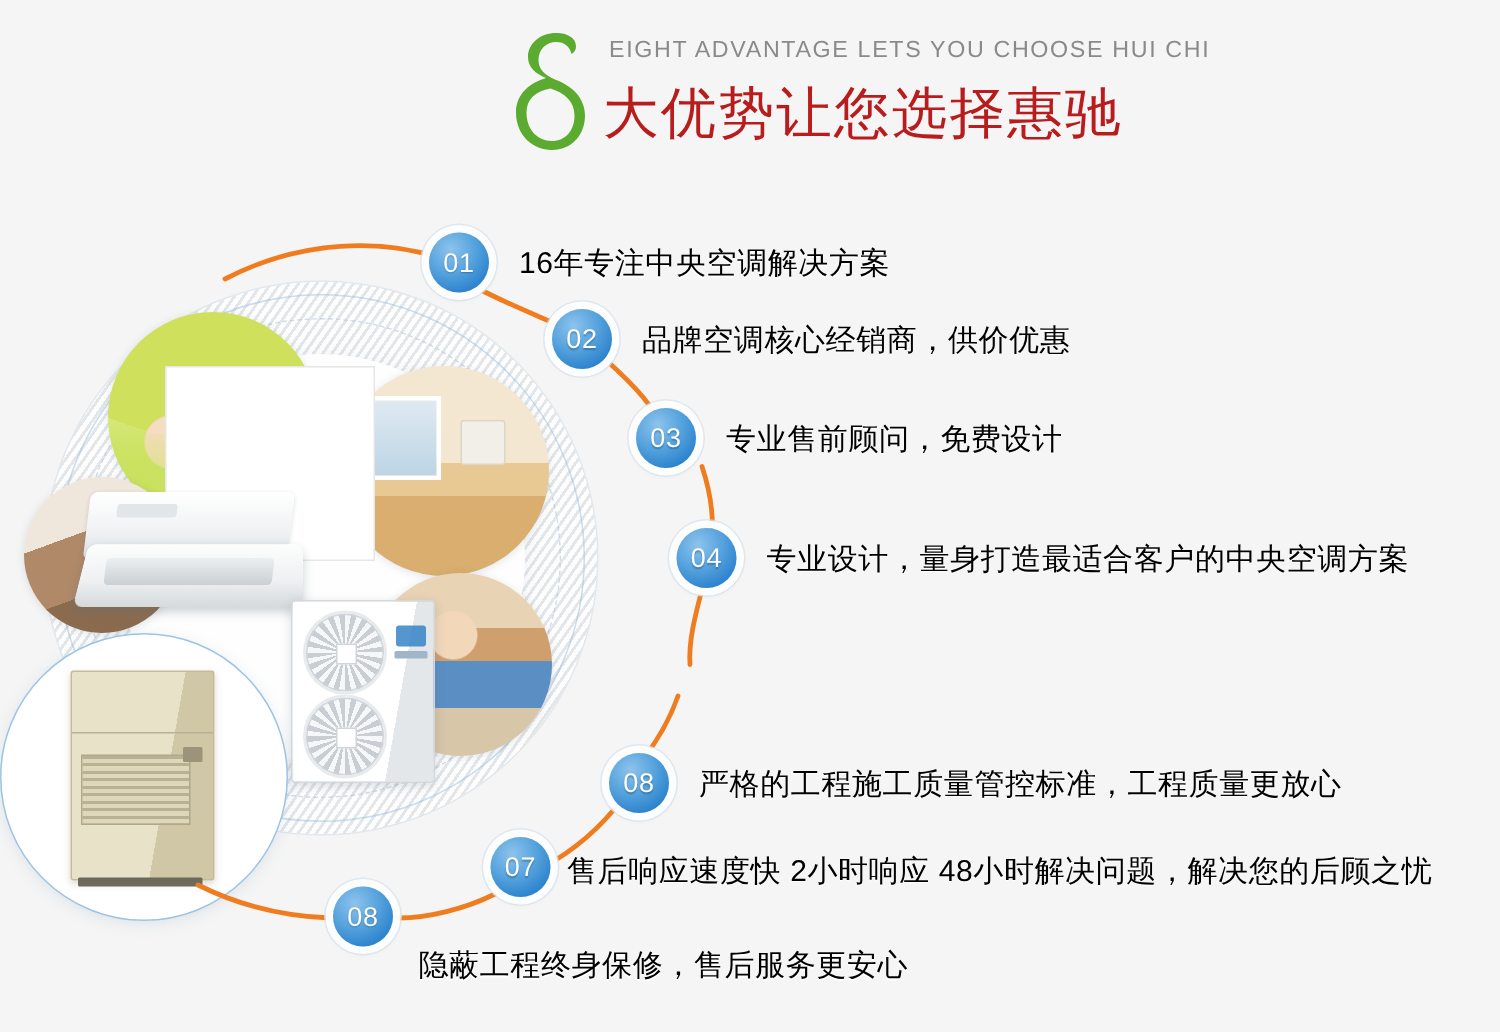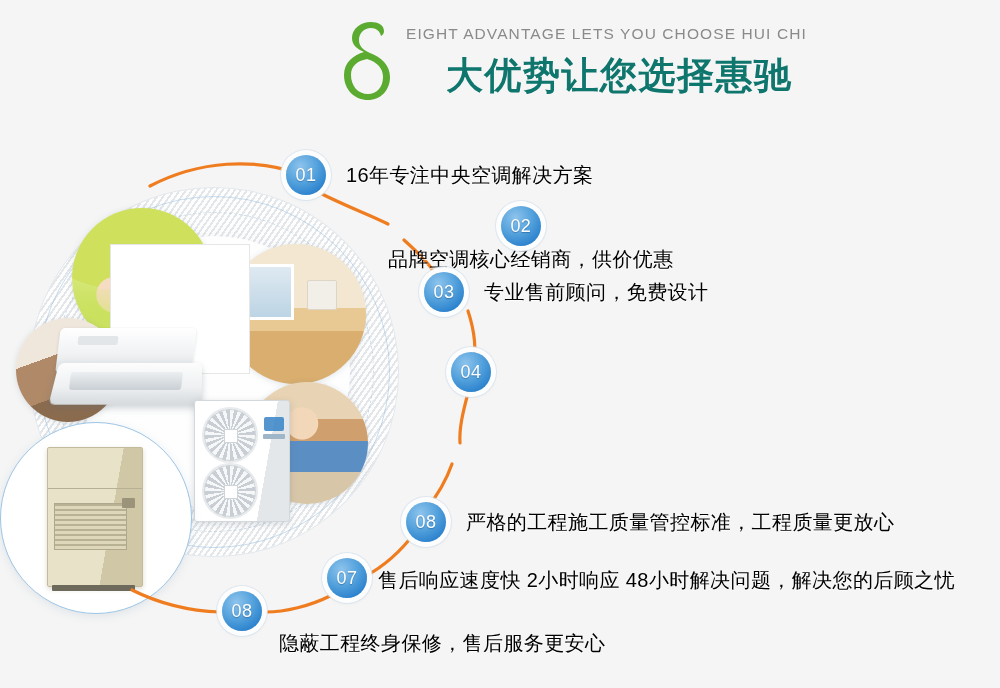--- a/index.html
+++ b/index.html
@@ -18,24 +18,23 @@
   #logo-eight { width:62px; height:92px; flex:none; margin-right:10px; position:relative; }
   #logo-eight svg { display:block; }
 
   #header-text { padding-top:12px; }
   #eng-tagline {
     font-size:15.5px; letter-spacing:1.1px; color:#8a8a8a;
     font-weight:400; white-space:nowrap; line-height:1;
     padding-left:4px;
   }
   #cn-title {
-    font-size:37px; font-weight:700; color:#0f766e;
+    font-size:37px; font-weight:400; color:#b91c1c;
     letter-spacing:1.5px; line-height:1.25; white-space:nowrap;
     margin-top:11px;
-    margin-left:44px;
   }
 
   
   #collage { position:absolute; left:-6px; top:170px; width:400px; height:430px; }
 
   
   .disc-outer {
     position:absolute; left:36px; top:18px; width:368px; height:368px;
     border-radius:50%;
     background:
@@ -218,21 +217,21 @@
   }
   .item-text {
     margin-left:20px; color:#000000; font-size:20px; font-weight:400;
     white-space:nowrap; letter-spacing:0.4px;
     text-shadow:0 1px 0 rgba(255,255,255,0.9);
   }
   .item.no-badge .item-text { margin-left:0; }
 
   
   #item-01 { left:286px; top:155px; }
-  #item-02 { left:368px; top:206px;flex-direction:column; }
+  #item-02 { left:368px; top:206px; }
   #item-03 { left:424px; top:272px; }
   #item-04 { left:451px; top:352px; }
   #item-05 { left:441px; top:425px; }
   #item-06 { left:406px; top:502px; }
   #item-07 { left:327px; top:558px; }
   #item-08 { left:222px; top:591px; }
   #text-07 { left:378px; top:567px; }
   #text-08 { left:279px; top:630px; }
 </style>
 </head>
@@ -334,20 +333,21 @@
     <div class="badge">
       <span>03</span>
     </div>
     <div class="item-text">专业售前顾问，免费设计</div>
   </div>
 
   <div class="item" id="item-04">
     <div class="badge">
       <span>04</span>
     </div>
+    <div class="item-text">专业设计，量身打造最适合客户的中央空调方案</div>
   </div>
 
 
   <div class="item" id="item-06">
     <div class="badge">
       <span>08</span>
     </div>
     <div class="item-text">严格的工程施工质量管控标准，工程质量更放心</div>
   </div>
 

